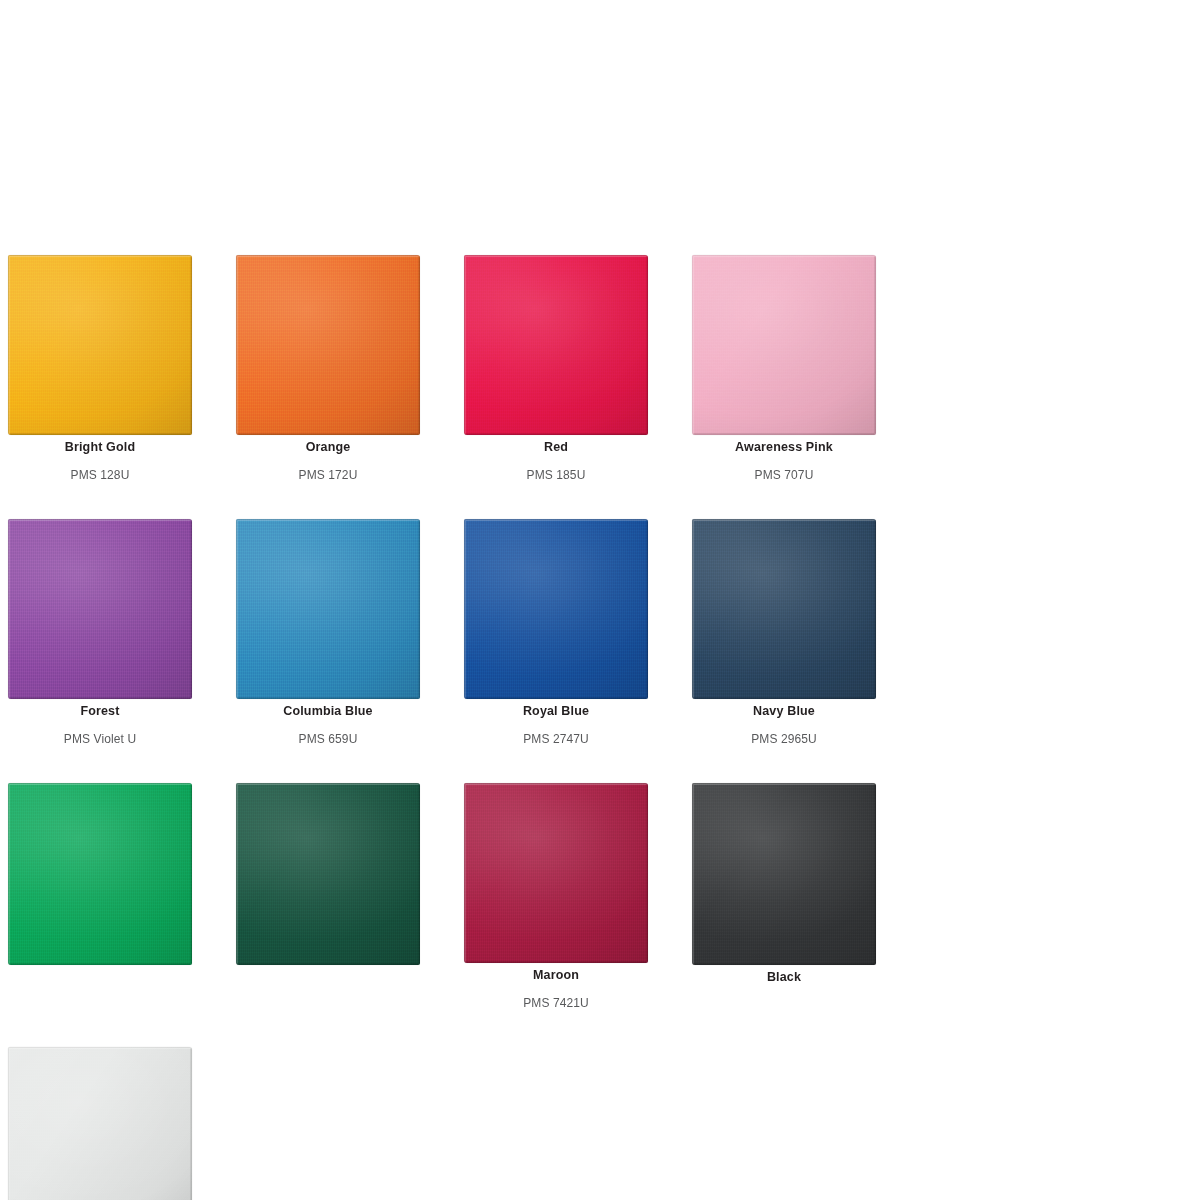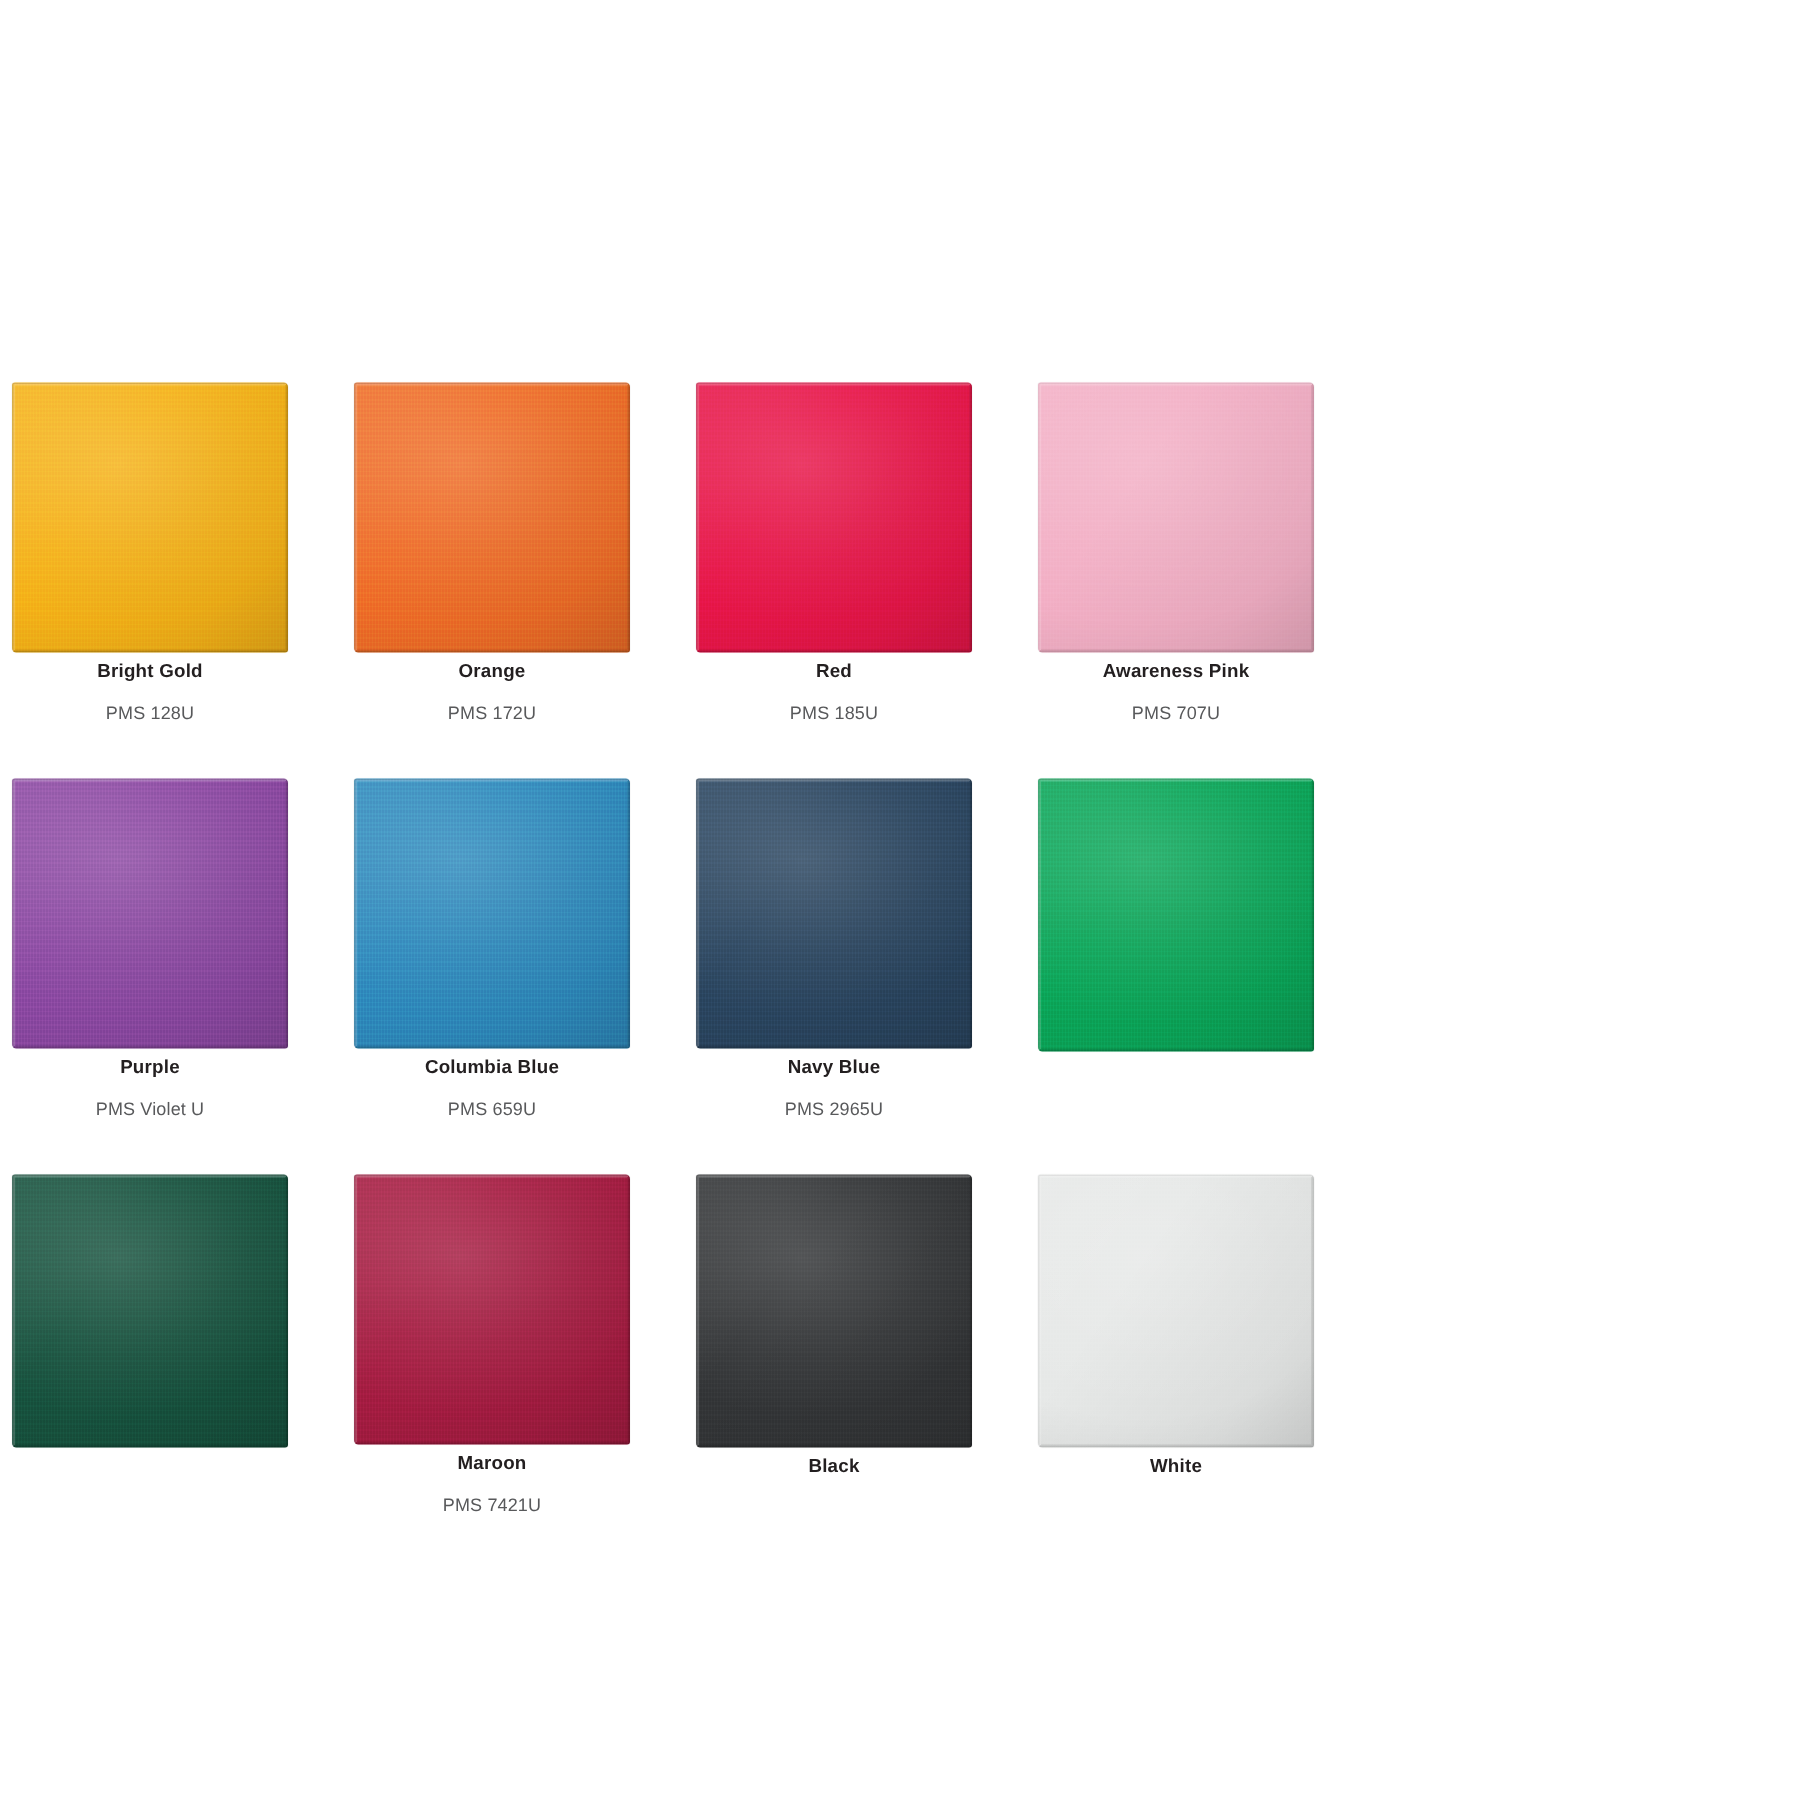--- a/index.html
+++ b/index.html
@@ -180,37 +180,49 @@
         </div>
       </div>
       <div class="swatch-cell">
         <div class="swatch-chip" style="background-color: rgb(142, 74, 164);">
           <div class="tex"></div>
           <div class="shade"></div>
           <div class="hem"></div>
           <div class="rim"></div>
         </div>
         <div class="swatch-caption">
-          <span class="swatch-name">Purple</span>
+          <span class="swatch-name">Forest</span>
           <span class="swatch-pms">PMS Violet U</span>
         </div>
       </div>
       <div class="swatch-cell">
         <div class="swatch-chip" style="background-color: rgb(47, 140, 190);">
           <div class="tex"></div>
           <div class="shade"></div>
           <div class="hem"></div>
           <div class="rim"></div>
         </div>
         <div class="swatch-caption">
           <span class="swatch-name">Columbia Blue</span>
           <span class="swatch-pms">PMS 659U</span>
         </div>
       </div>
       <div class="swatch-cell">
+        <div class="swatch-chip" style="background-color: rgb(23, 81, 159);">
+          <div class="tex"></div>
+          <div class="shade"></div>
+          <div class="hem"></div>
+          <div class="rim"></div>
+        </div>
+        <div class="swatch-caption">
+          <span class="swatch-name">Royal Blue</span>
+          <span class="swatch-pms">PMS 2747U</span>
+        </div>
+      </div>
+      <div class="swatch-cell">
         <div class="swatch-chip" style="background-color: rgb(43, 70, 97);">
           <div class="tex"></div>
           <div class="shade"></div>
           <div class="hem"></div>
           <div class="rim"></div>
         </div>
         <div class="swatch-caption">
           <span class="swatch-name">Navy Blue</span>
           <span class="swatch-pms">PMS 2965U</span>
         </div>

